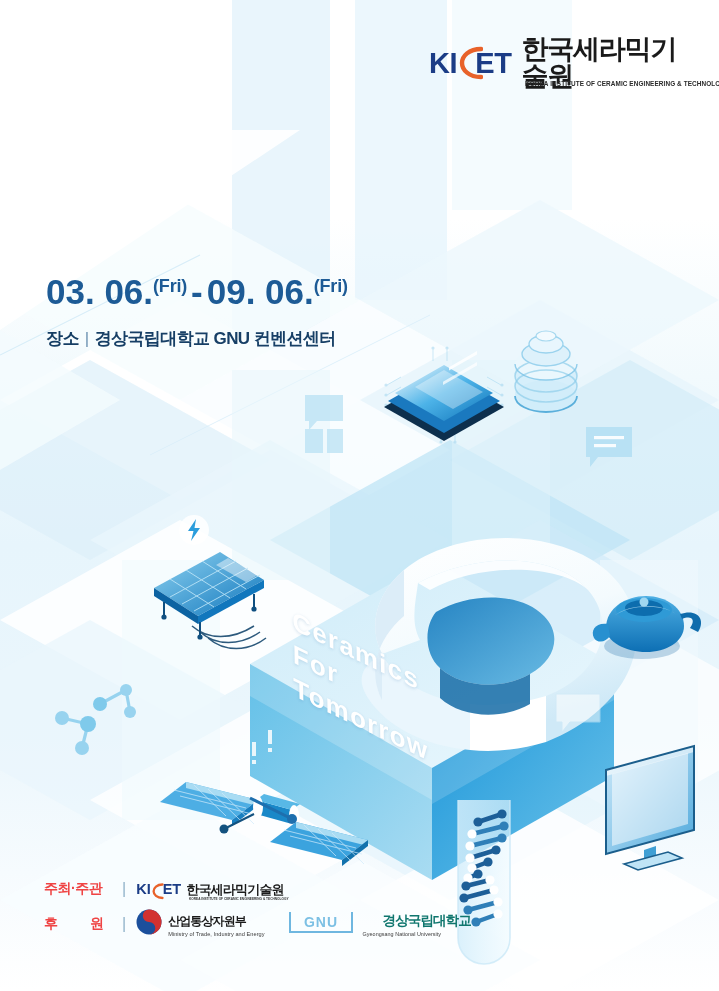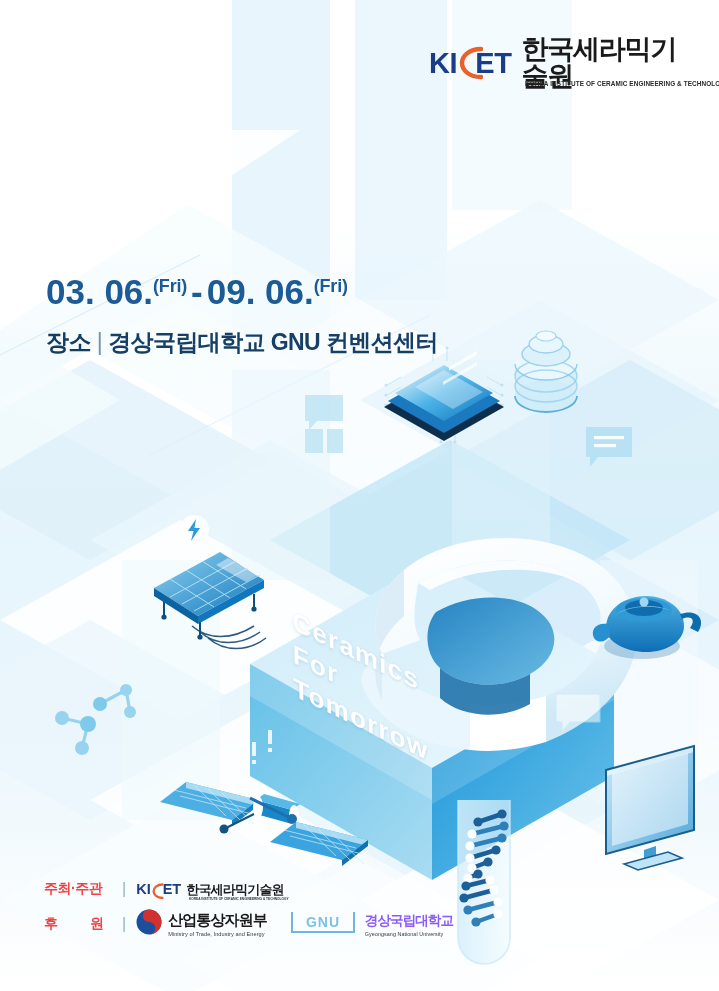--- a/index.html
+++ b/index.html
@@ -59,21 +59,21 @@
   #dateline{
     position:absolute;left:46px;top:272px;
     color:#1d5b96;font-weight:bold;white-space:nowrap;
   }
   .d-big{font-size:35px;letter-spacing:0px;}
   .d-sup{font-size:18px;vertical-align:12px;letter-spacing:-.2px;}
   .d-dash{font-size:35px;padding:0 4px;}
   
   #venue{
     position:absolute;left:46px;top:327px;
-    font-size:23px;color:#143d63;font-weight:bold;letter-spacing:-.6px;white-space:nowrap;
+    font-size:17px;color:#143d63;font-weight:bold;letter-spacing:-.6px;white-space:nowrap;
   }
   #venue .vsep{color:#6d93b3;font-weight:normal;padding:0 6px;}
   #venue .vval{font-weight:bold;color:#173f66;}
   
   #tagline{
     position:absolute;left:292px;top:604px;
     transform: skewY(26.5deg) rotate(-1deg);
     transform-origin:left top;
     color:#ffffff;
     font-weight:bold;
@@ -93,24 +93,24 @@
   .f-lbl.spread{letter-spacing:14px;}
   .f-bar{color:#8fb2c9;font-size:16px;margin:0 10px 0 0;}
   .f-logo{display:flex;align-items:center;margin-right:22px;}
   
   .fk-ki{font-size:14.5px;font-weight:bold;color:#1b3c86;line-height:1;}
   .fk-c{position:relative;width:13px;height:17px;display:inline-block;}
   .fk-et{font-size:14.5px;font-weight:bold;color:#1b3c86;line-height:1;margin-left:-1px;}
   .fk-kr{font-size:13px;font-weight:bold;color:#1a1a1a;margin-left:5px;letter-spacing:-.8px;line-height:1;}
   .fk-sub{font-size:3.2px;color:#333;margin-left:47px;margin-top:1px;white-space:nowrap;font-weight:bold;}
   
-  .mt-ko{font-size:15px;font-weight:bold;color:#1a1a1a;letter-spacing:-.9px;line-height:1.05;}
+  .mt-ko{font-size:12px;font-weight:bold;color:#1a1a1a;letter-spacing:-.9px;line-height:1.05;}
   .mt-en{font-size:5.6px;color:#3a3a3a;letter-spacing:.05px;margin-top:2px;white-space:nowrap;}
   
-  .gn-ko{font-size:13.5px;font-weight:bold;color:#8b5cf6;letter-spacing:-.9px;line-height:1.05;}
+  .gn-ko{font-size:13.5px;font-weight:bold;color:#0f766e;letter-spacing:-.9px;line-height:1.05;margin-left:20px;}
   .gn-en{font-size:5.4px;color:#3a3a3a;letter-spacing:.05px;margin-top:2px;white-space:nowrap;}
   .nowrap{white-space:nowrap;}
 </style>
 </head>
 <body>
 
 <div id="poster">
 
   <div class="bg-layer bgbase"></div>
 

